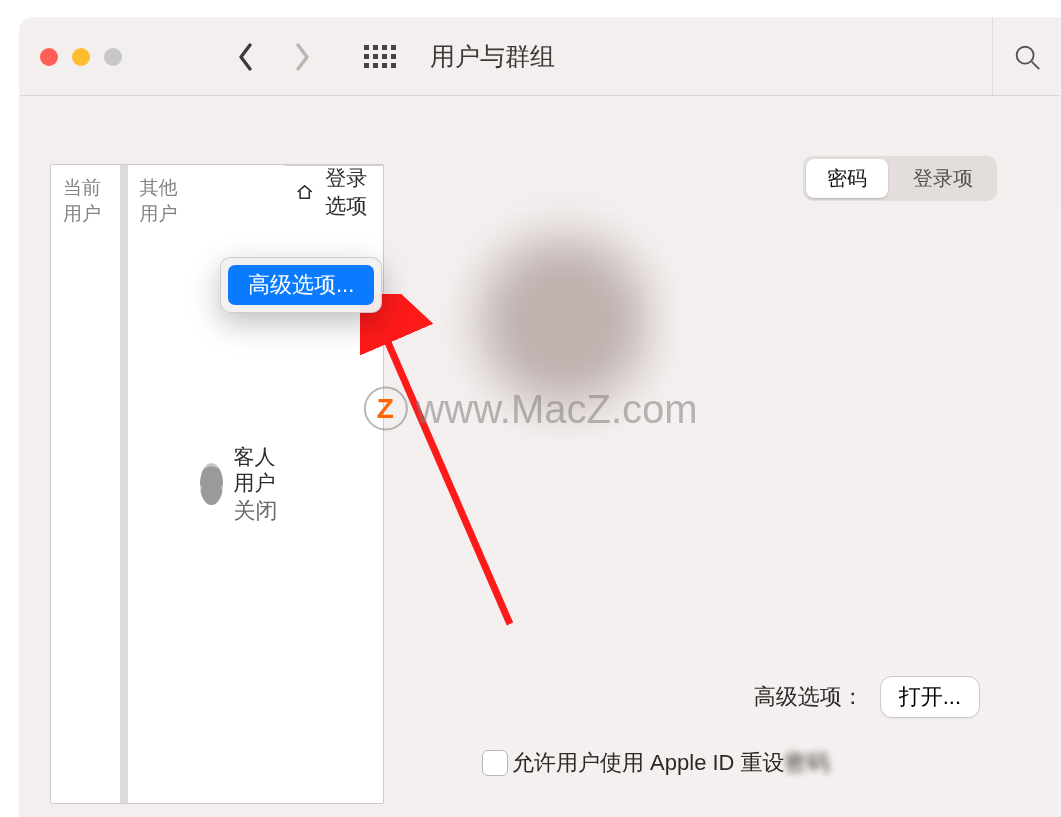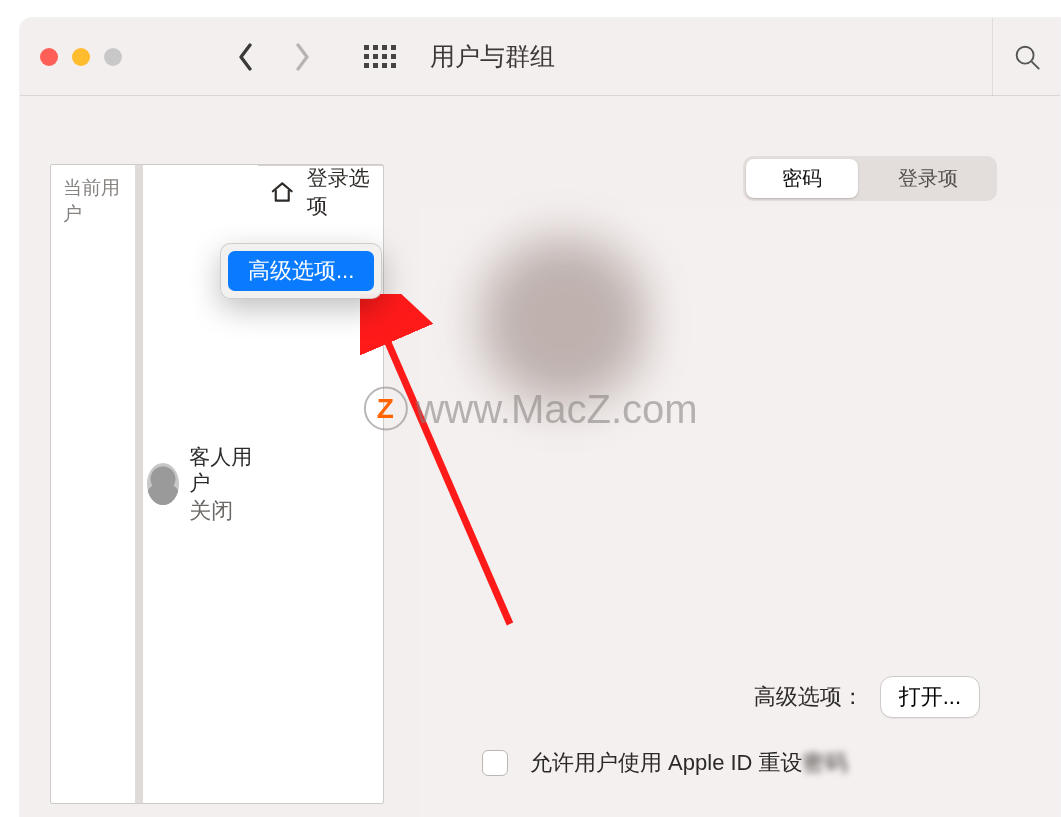--- a/index.html
+++ b/index.html
@@ -128,21 +128,21 @@
       padding: 0 12px;
       gap: 12px;
       font-size: 21px;
       color: #2e2b29;
     }
     .house-icon { width:32px; height:30px; }
     
     .context-menu {
       position: absolute;
       left: 200px;
-      top: 225px;
+      top: 239px;
       z-index: 10;
       background: rgba(242,240,239,0.96);
       border: 1px solid rgba(0,0,0,0.15);
       border-radius: 10px;
       padding: 7px;
       box-shadow: 0 10px 30px rgba(0,0,0,0.25);
     }
     .context-menu-item {
       background: #0a7bff;
       color: #fff;
@@ -161,21 +161,21 @@
       top: 60px;
       right: 63px;
       display: flex;
       background: #e3dedc;
       border-radius: 10px;
       padding: 3px;
       gap: 4px;
     }
     .tab {
       font-size: 20px;
-      padding: 6px 36px;
+      padding: 6px 21px;
       border-radius: 8px;
       color: #534f4d;
       cursor: pointer;
     }
     .tab.active {
       background: #fff;
       box-shadow: 0 1px 2px rgba(0,0,0,0.2);
       color:#111;
     }
     .blurred-avatar{
@@ -199,21 +199,21 @@
       border-radius:12px;
       font-size:22px;
       padding: 5px 18px;
       box-shadow: 0 1px 1px rgba(0,0,0,0.05);
       cursor:pointer;
     }
     .checkbox-row{
       position:absolute;
       bottom: 40px;
       left: 62px;
-      display:flex; align-items:center; gap:22px;
+      display:flex; align-items:center; gap:4px;
       font-size: 22px;
       color:#2b2926;
     }
     .checkbox{
       width:26px; height:26px;
       border:1.5px solid #bcb6b3;
       border-radius:6px;
       background:#fff;
     }
     .blur-text{
@@ -293,20 +293,21 @@
           <line x1="21" y1="21" x2="29" y2="29"></line>
         </svg>
     </div>
   </div>
 
   <div class="content">
 
     <div class="sidebar">
       <div class="section-header">当前用户</div>
       <div class="user-row selected"></div>
+      <div class="section-header">其他用户</div>
       <div class="user-row">
         <div class="avatar"></div>
         <div class="ur-texts">
           <div class="ur-name">客人用户</div>
           <div class="ur-sub">关闭</div>
         </div>
       </div>
       <div class="sidebar-spacer"></div>
       <div class="login-options">
         <svg class="house-icon" viewBox="0 0 34 32">

